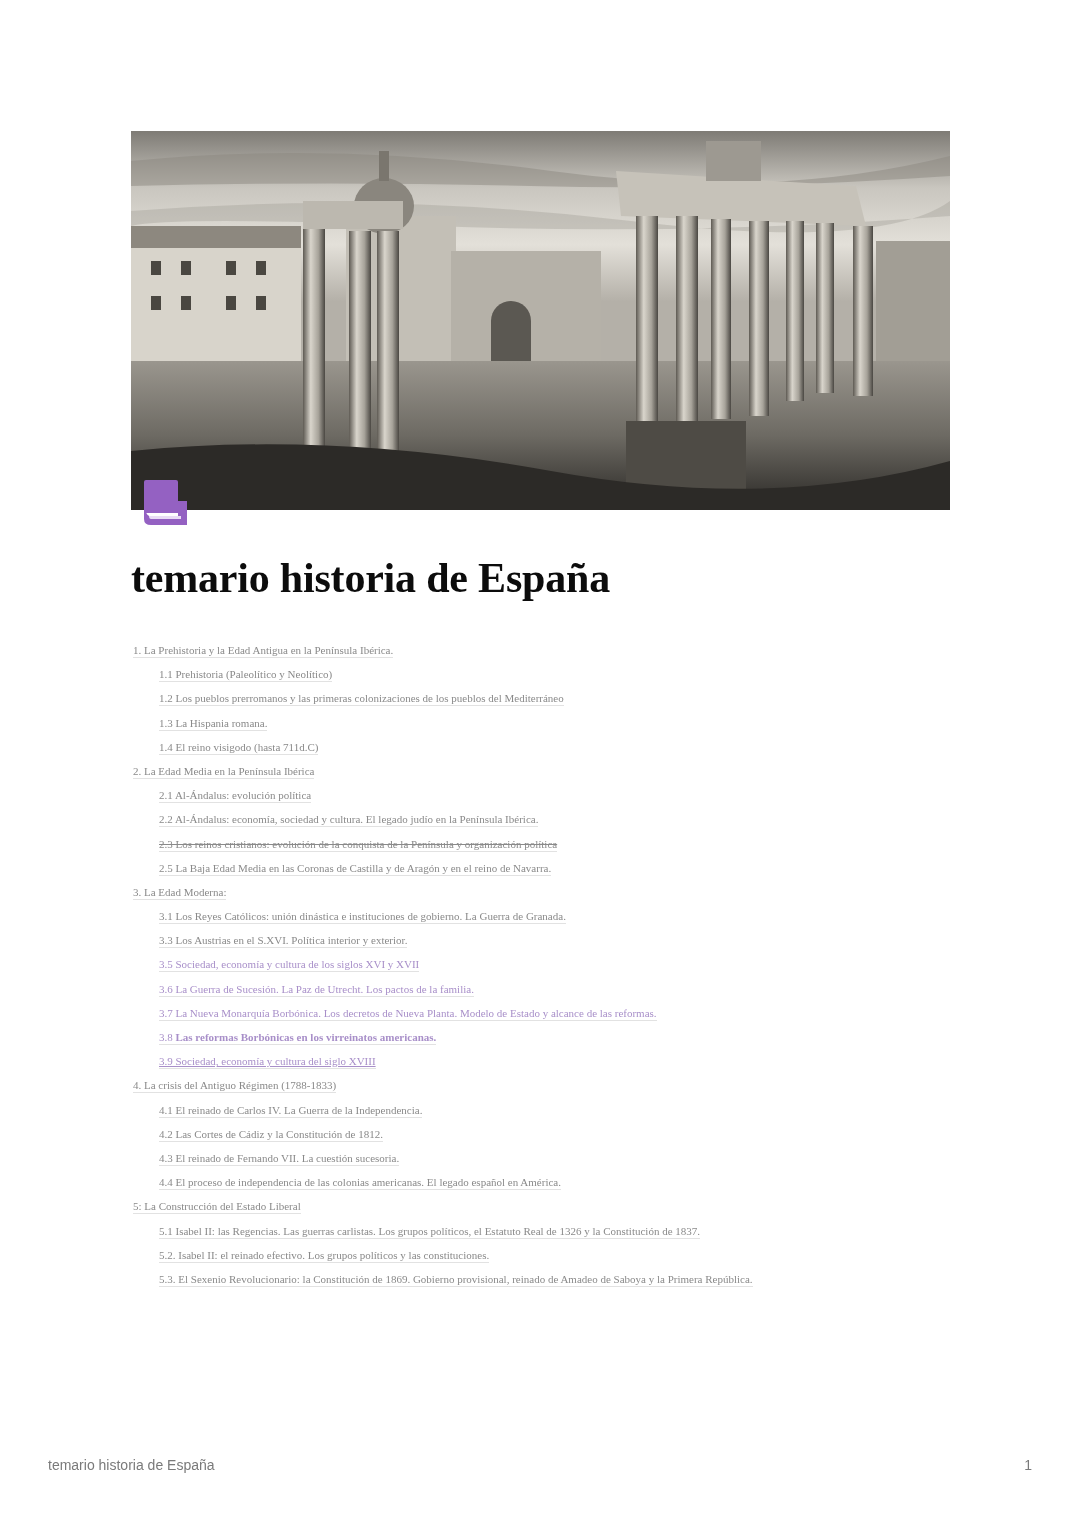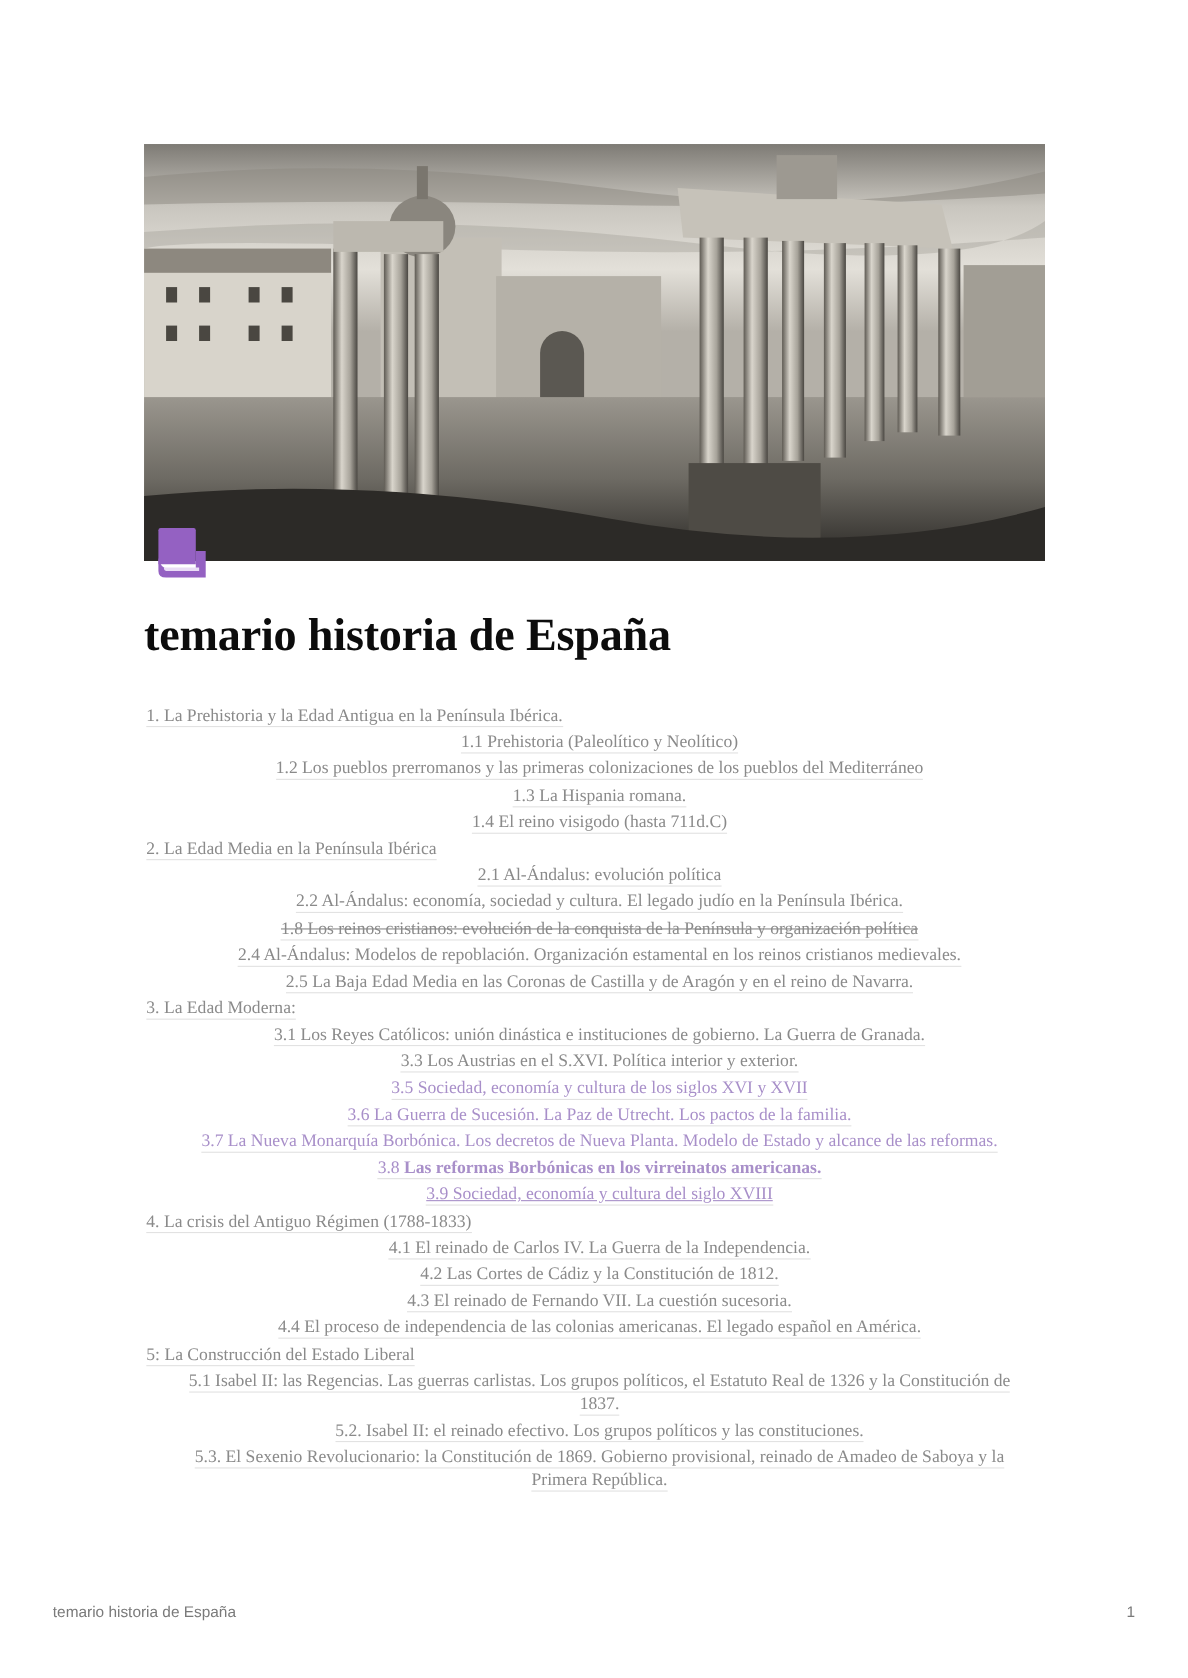--- a/index.html
+++ b/index.html
@@ -40,34 +40,34 @@
     }
 
     .toc {
       position: absolute;
       left: 131px; top: 640px;
       width: 800px;
       list-style: none;
     }
     .toc-item {
       font-family: "Liberation Serif", serif;
-      font-size: 16px;
+      font-size: 11px;
       line-height: 21px;
       color: #8a8a8a;
       margin-bottom: 3.2px;
     }
     .toc-item .link {
       display: inline;
       color: inherit;
       text-decoration: none;
       border-bottom: 1px solid #e2e2e2;
       padding-bottom: 1px;
     }
     .toc-item.level-1 { padding-left: 2px; }
-    .toc-item.level-2 { padding-left: 28px; text-align: center; }
+    .toc-item.level-2 { padding-left: 28px; }
     .toc-item.purple { color: #a88fc9; }
     .toc-item.strike .link { text-decoration: line-through; text-decoration-color: #8a8a8a; }
     .toc-item.purple.strike .link { text-decoration-color: #9c83be; text-decoration: underline; }
     .toc-item .bold { font-weight: bold; }
 
     .footer-title {
       position: absolute;
       left: 48px; top: 1457px;
       font-family: "Liberation Sans", sans-serif;
       font-size: 14px;
@@ -167,22 +167,21 @@
 
 <ul class="toc" id="toc">
     <li class="toc-item level-1"><a class="link">1. La Prehistoria y la Edad Antigua en la Península Ibérica.</a></li>
     <li class="toc-item level-2"><a class="link">1.1 Prehistoria (Paleolítico y Neolítico)</a></li>
     <li class="toc-item level-2"><a class="link">1.2 Los pueblos prerromanos y las primeras colonizaciones de los pueblos del Mediterráneo</a></li>
     <li class="toc-item level-2"><a class="link">1.3 La Hispania romana.</a></li>
     <li class="toc-item level-2"><a class="link">1.4 El reino visigodo (hasta 711d.C)</a></li>
     <li class="toc-item level-1"><a class="link">2. La Edad Media en la Península Ibérica</a></li>
     <li class="toc-item level-2"><a class="link">2.1 Al-Ándalus: evolución política</a></li>
     <li class="toc-item level-2"><a class="link">2.2 Al-Ándalus: economía, sociedad y cultura. El legado judío en la Península Ibérica.</a></li>
-    <li class="toc-item level-2 strike"><a class="link">1.8 Los reinos cristianos: evolución de la conquista de la Península y organización política</a></li>
-    <li class="toc-item level-2"><a class="link">2.4 Al-Ándalus: Modelos de repoblación. Organización estamental en  los reinos cristianos medievales.</a></li>
+    <li class="toc-item level-2 strike"><a class="link">2.3 Los reinos cristianos: evolución de la conquista de la Península y organización política</a></li>
     <li class="toc-item level-2"><a class="link">2.5 La Baja Edad Media en las Coronas de Castilla y de Aragón y en el reino de Navarra.</a></li>
     <li class="toc-item level-1"><a class="link">3. La Edad Moderna:</a></li>
     <li class="toc-item level-2"><a class="link">3.1 Los Reyes Católicos: unión dinástica e instituciones de gobierno. La Guerra de Granada.</a></li>
     <li class="toc-item level-2"><a class="link">3.3 Los Austrias en el S.XVI. Política interior y exterior.</a></li>
     <li class="toc-item level-2 purple"><a class="link">3.5 Sociedad, economía y cultura de los siglos XVI y XVII</a></li>
     <li class="toc-item level-2 purple"><a class="link">3.6 La Guerra de Sucesión. La Paz de Utrecht. Los pactos de la familia.</a></li>
     <li class="toc-item level-2 purple"><a class="link">3.7 La Nueva Monarquía Borbónica. Los decretos de Nueva Planta. Modelo de Estado y alcance de las reformas.</a></li>
     <li class="toc-item level-2 purple"><a class="link"><span>3.8 </span><span class="bold">Las reformas Borbónicas en los virreinatos americanas.</span></a></li>
     <li class="toc-item level-2 purple strike"><a class="link">3.9 Sociedad, economía y cultura del siglo XVIII</a></li>
     <li class="toc-item level-1"><a class="link">4. La crisis del Antiguo Régimen (1788-1833)</a></li>

